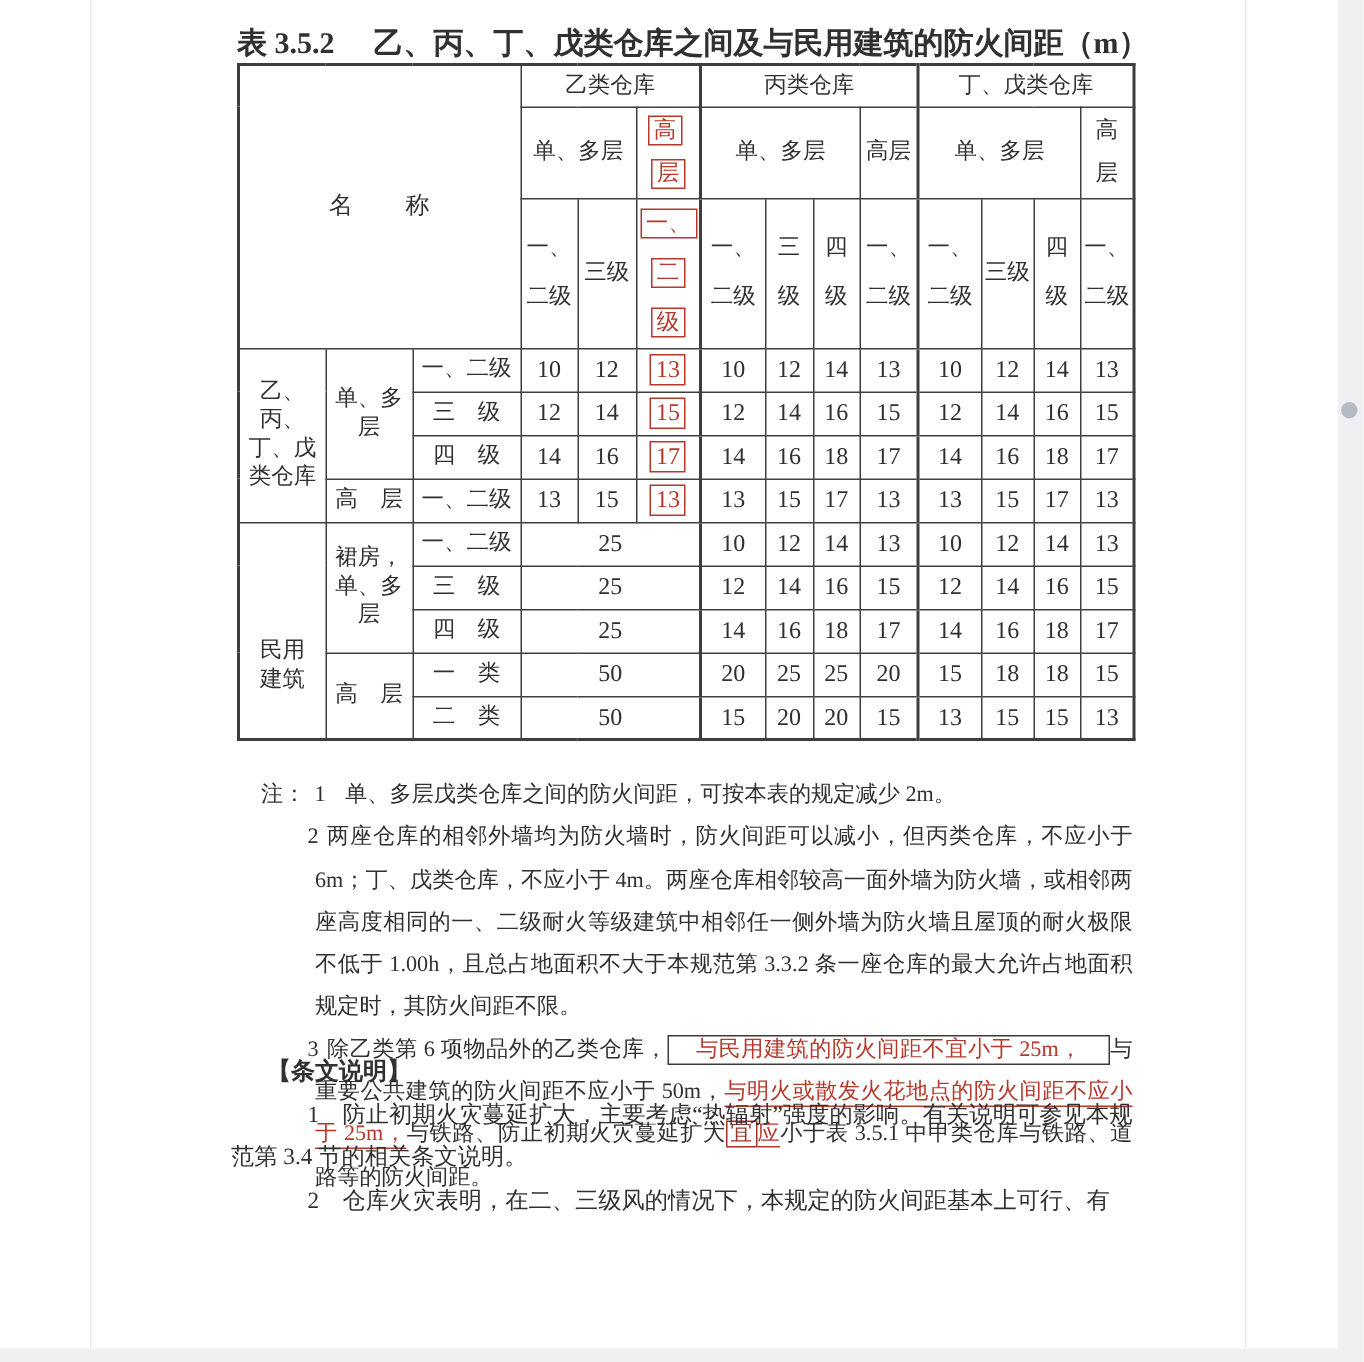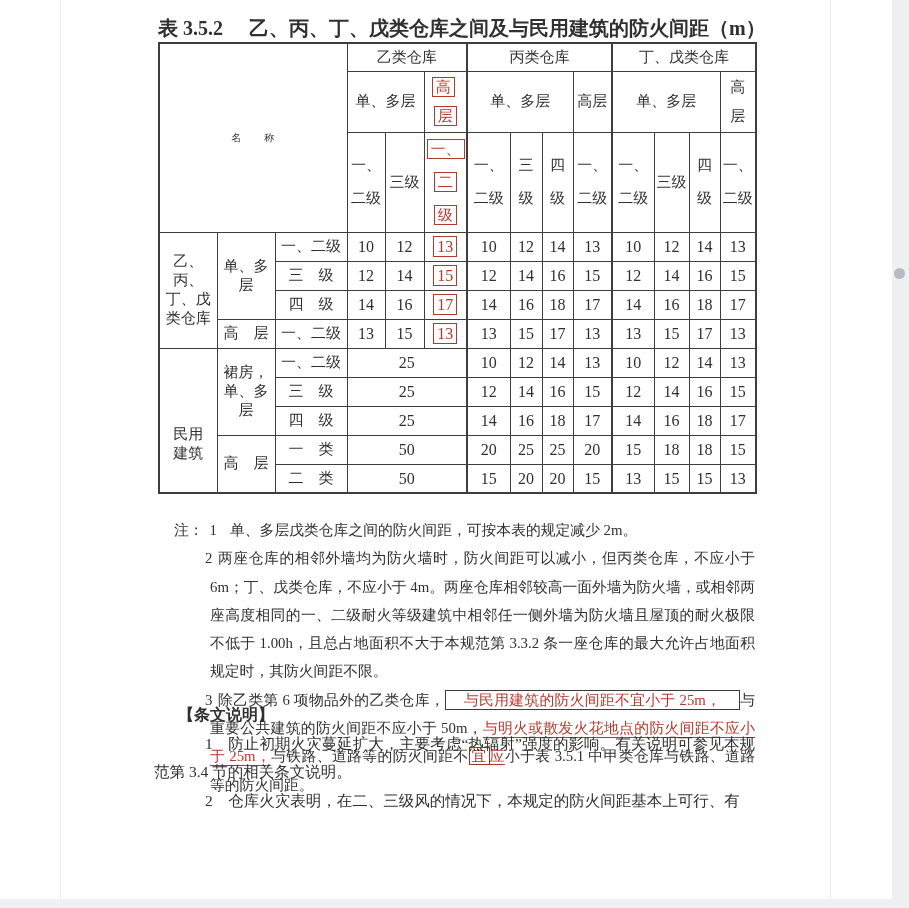--- a/index.html
+++ b/index.html
@@ -28,21 +28,21 @@
 
   table.fire{position:absolute;left:158px;top:42px;width:597px;
     border-collapse:collapse;table-layout:fixed;font-size:15px;
     border:2px solid var(--line);}
   table.fire td{border:1px solid var(--line);text-align:center;vertical-align:middle;
     padding:0 2px;line-height:19px;overflow:hidden;}
   tr.h1{height:28px;}
   tr.h2{height:61px;}  tr.h2 td{line-height:29px;}
   tr.h3{height:82px;}  tr.h3 td{line-height:33px;}
   tbody tr{height:29px;}
-  td.name-cell{font-size:10px;letter-spacing:1px;}
+  td.name-cell{font-size:16px;letter-spacing:1px;}
   td.col1{line-height:29px;}
   td.col2{line-height:28px;}
   td.num{font-size:16px;}
   .gsep{border-left-width:2px !important;}
   .rbox{color:var(--red);border:1px solid var(--red);padding:1px 3px;
     box-decoration-break:clone;-webkit-box-decoration-break:clone;}
   .w2{display:inline-block;width:36px;margin-top:48px;}
 
   .notes{position:absolute;left:174px;top:480px;width:581px;
     font-size:14.8px;line-height:28.3px;text-align:justify;margin-top:36px;}
@@ -250,21 +250,21 @@
   <div class="note first">
     <span class="mk"><span>注：</span><span style="margin-left:6px">1</span></span>
     <span>单、多层戊类仓库之间的防火间距，可按本表的规定减少 2m。</span>
   </div>
   <div class="note ind">
     <span class="mk2">2</span>
     <span>两座仓库的相邻外墙均为防火墙时，防火间距可以减小，但丙类仓库，不应小于 6m；丁、戊类仓库，不应小于 4m。两座仓库相邻较高一面外墙为防火墙，或相邻两座高度相同的一、二级耐火等级建筑中相邻任一侧外墙为防火墙且屋顶的耐火极限不低于 1.00h，且总占地面积不大于本规范第 3.3.2 条一座仓库的最大允许占地面积规定时，其防火间距不限。</span>
   </div>
   <div class="note ind">
     <span class="mk2">3</span>
-    <span>除乙类第 6 项物品外的乙类仓库，</span><span class="boxed">与民用建筑的防火间距不宜小于 25m，</span><span>与重要公共建筑的防火间距不应小于 50m，</span><span class="rund">与明火或散发火花地点的防火间距不应小于 25m，</span><span>与铁路、道路等的防火间距不</span><span class="oldc">宜</span><span class="newc">应</span><span>小于表 3.5.1 中甲类仓库与铁路、道路等的防火间距。</span>
+    <span>除乙类第 6 项物品外的乙类仓库，</span><span class="boxed">与民用建筑的防火间距不宜小于 25m，</span><span>与重要公共建筑的防火间距不应小于 50m，</span><span class="rund">与明火或散发火花地点的防火间距不应小于 25m，</span><span>与铁路、防止初期火灾蔓延扩大</span><span class="oldc">宜</span><span class="newc">应</span><span>小于表 3.5.1 中甲类仓库与铁路、道路等的防火间距。</span>
   </div>
 </div>
 
 <div class="commentary">
   <div class="head">【条文说明】</div>
   <p>1　防止初期火灾蔓延扩大，主要考虑“热辐射”强度的影响。有关说明可参见本规范第 3.4 节的相关条文说明。</p>
   <p>2　仓库火灾表明，在二、三级风的情况下，本规定的防火间距基本上可行、有</p>
 </div>
 
 </body></html>

